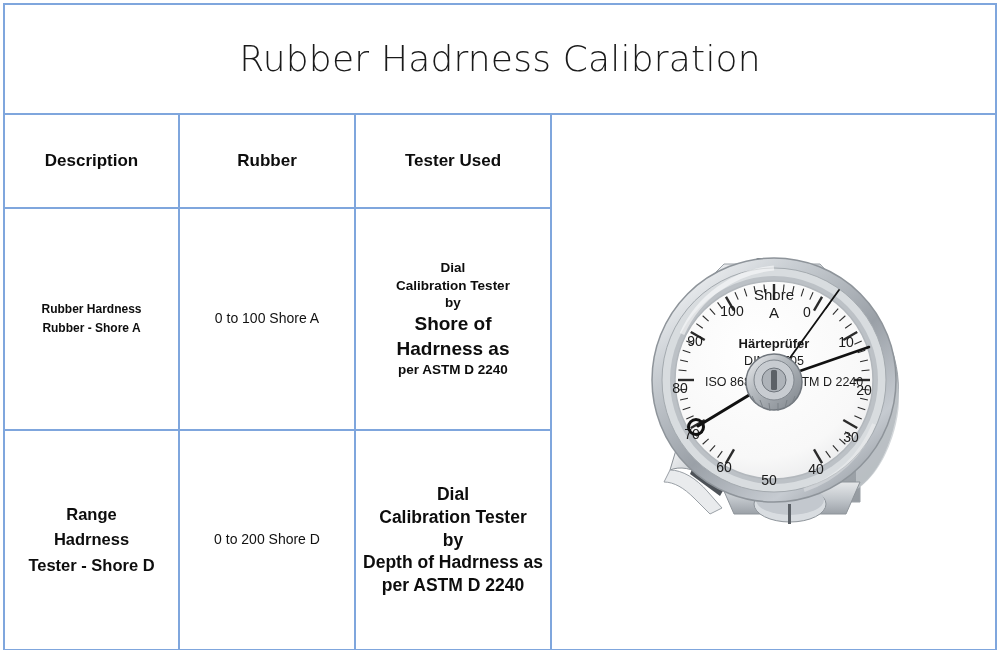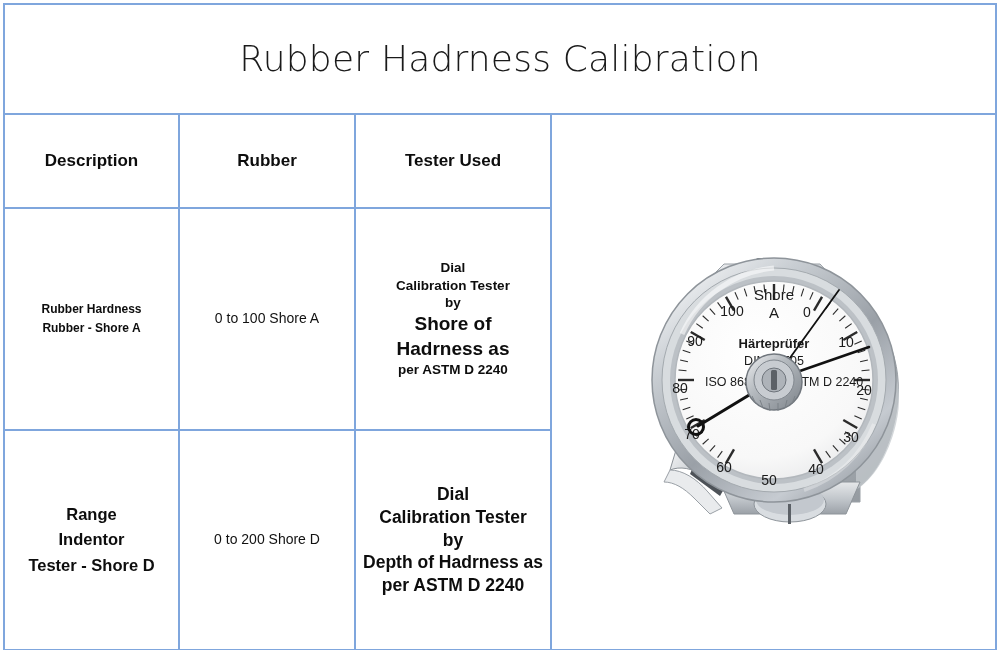--- a/index.html
+++ b/index.html
@@ -496,21 +496,21 @@
             <div class="master-line m-lg">Hadrness as</div>
             <div class="master-line m-sm">per ASTM D 2240</div>
           </div>
         </td>
       </tr>
 
       <tr class="row-2">
         <td>
           <div class="desc-text small">
             <div>Range</div>
-            <div>Indentor</div>
+            <div>Hadrness</div>
             <div>Tester - Shore D</div>
           </div>
         </td>
         <td>
           <div class="range-text">0 to 200 Shore D</div>
         </td>
         <td class="master-cell">
           <div>
             <div class="master-line m-md">Dial</div>
             <div class="master-line m-md">Calibration Tester</div>

